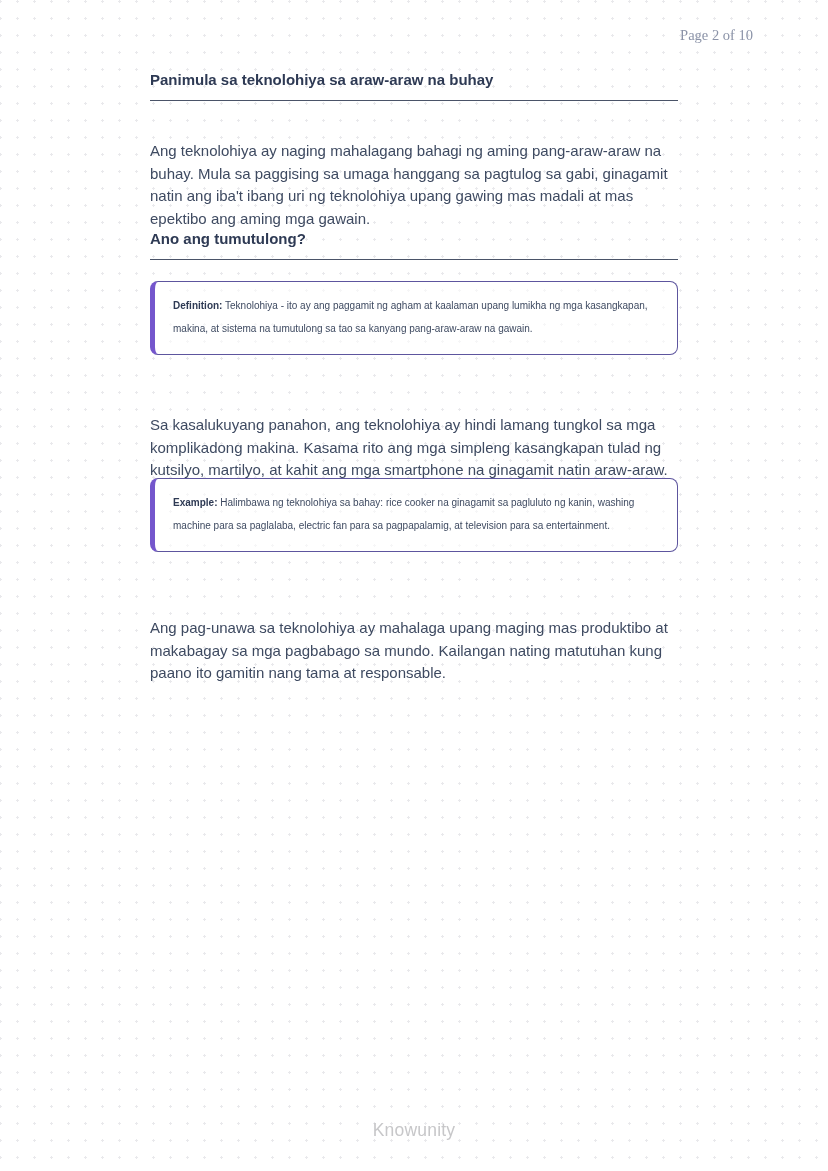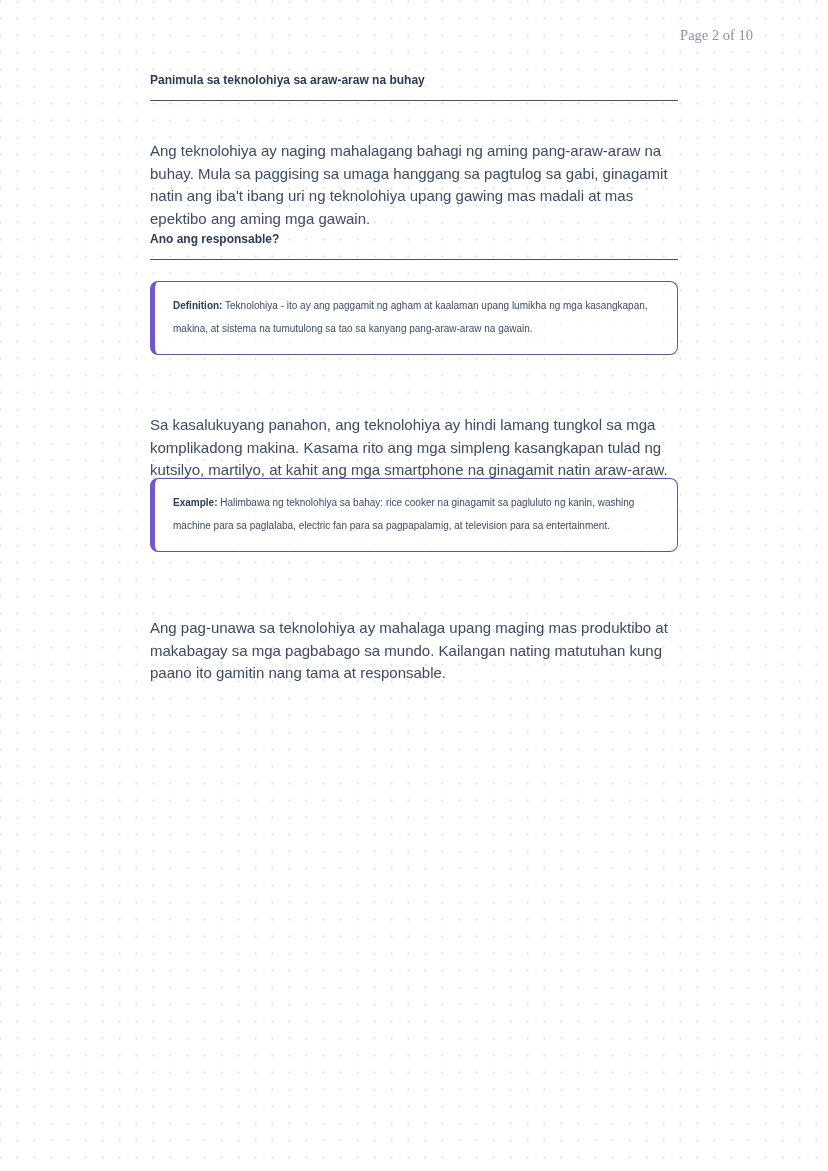--- a/index.html
+++ b/index.html
@@ -29,21 +29,21 @@
     color: #8b93a8;
   }
   .content {
     position: absolute;
     left: 150px;
     top: 0;
     width: 528px;
   }
   .content > * { position: absolute; left: 0; right: 0; }
   .section-heading {
-    font-size: 12px;
+    font-size: 15px;
     font-weight: bold;
     color: #2e3a54;
     line-height: 20px;
     padding-bottom: 10px;
     border-bottom: 1.5px solid #4a5368;
   }
   .heading-1 { top: 70px; }
   .heading-2 { top: 229px; }
   .paragraph {
     font-size: 15px;
@@ -85,26 +85,27 @@
 <div class="page">
 
   <div class="page-indicator">Page 2 of 10</div>
 
   <div class="content">
 
     <h2 class="section-heading heading-1">Panimula sa teknolohiya sa araw-araw na buhay</h2>
 
     <p class="paragraph para-1">Ang teknolohiya ay naging mahalagang bahagi ng aming pang-araw-araw na buhay. Mula sa paggising sa umaga hanggang sa pagtulog sa gabi, ginagamit natin ang iba't ibang uri ng teknolohiya upang gawing mas madali at mas epektibo ang aming mga gawain.</p>
 
-    <h2 class="section-heading heading-2">Ano ang responsable?</h2>
+    <h2 class="section-heading heading-2">Ano ang tumutulong?</h2>
 
     <div class="callout-box definition-box"><span class="callout-label">Definition:</span> <span>Teknolohiya - ito ay ang paggamit ng agham at kaalaman upang lumikha ng mga kasangkapan, makina, at sistema na tumutulong sa tao sa kanyang pang-araw-araw na gawain.</span></div>
 
     <p class="paragraph para-2">Sa kasalukuyang panahon, ang teknolohiya ay hindi lamang tungkol sa mga komplikadong makina. Kasama rito ang mga simpleng kasangkapan tulad ng kutsilyo, martilyo, at kahit ang mga smartphone na ginagamit natin araw-araw.</p>
 
     <div class="callout-box example-box"><span class="callout-label">Example:</span> <span>Halimbawa ng teknolohiya sa bahay: rice cooker na ginagamit sa pagluluto ng kanin, washing machine para sa paglalaba, electric fan para sa pagpapalamig, at television para sa entertainment.</span></div>
 
     <p class="paragraph para-3">Ang pag-unawa sa teknolohiya ay mahalaga upang maging mas produktibo at makabagay sa mga pagbabago sa mundo. Kailangan nating matutuhan kung paano ito gamitin nang tama at responsable.</p>
 
   </div>
 
+  <div class="footer-brand">Knowunity</div>
 
 </div>
 
 </body></html>

